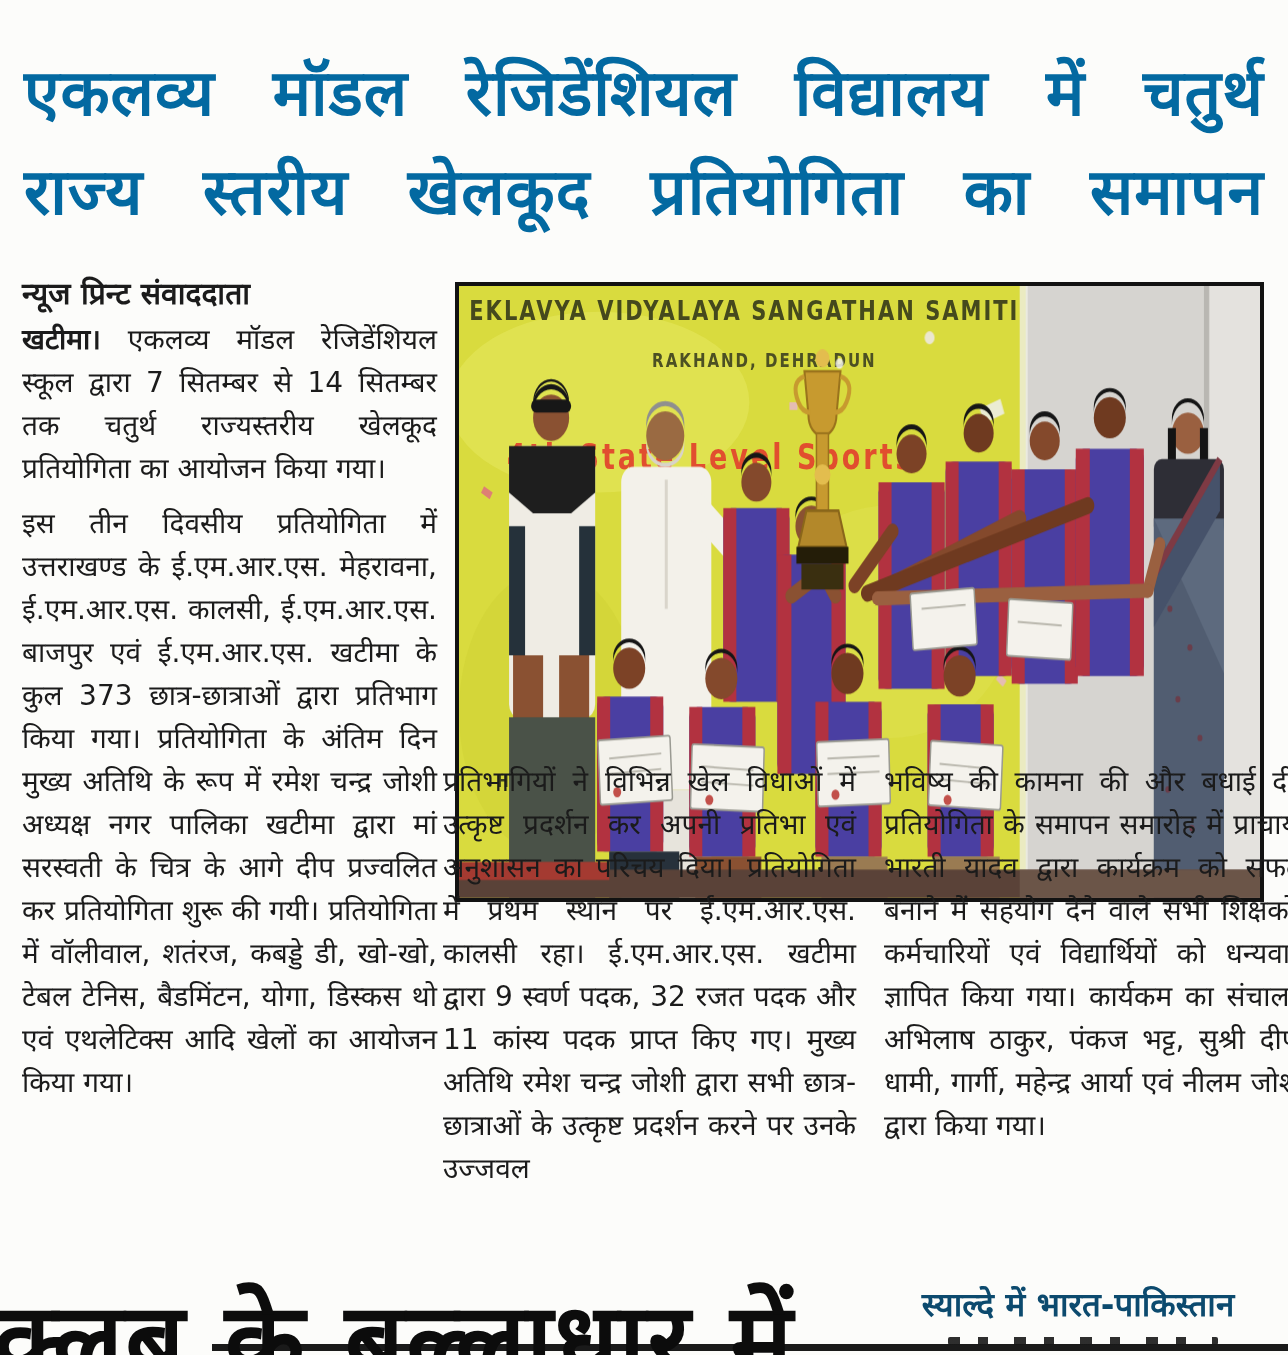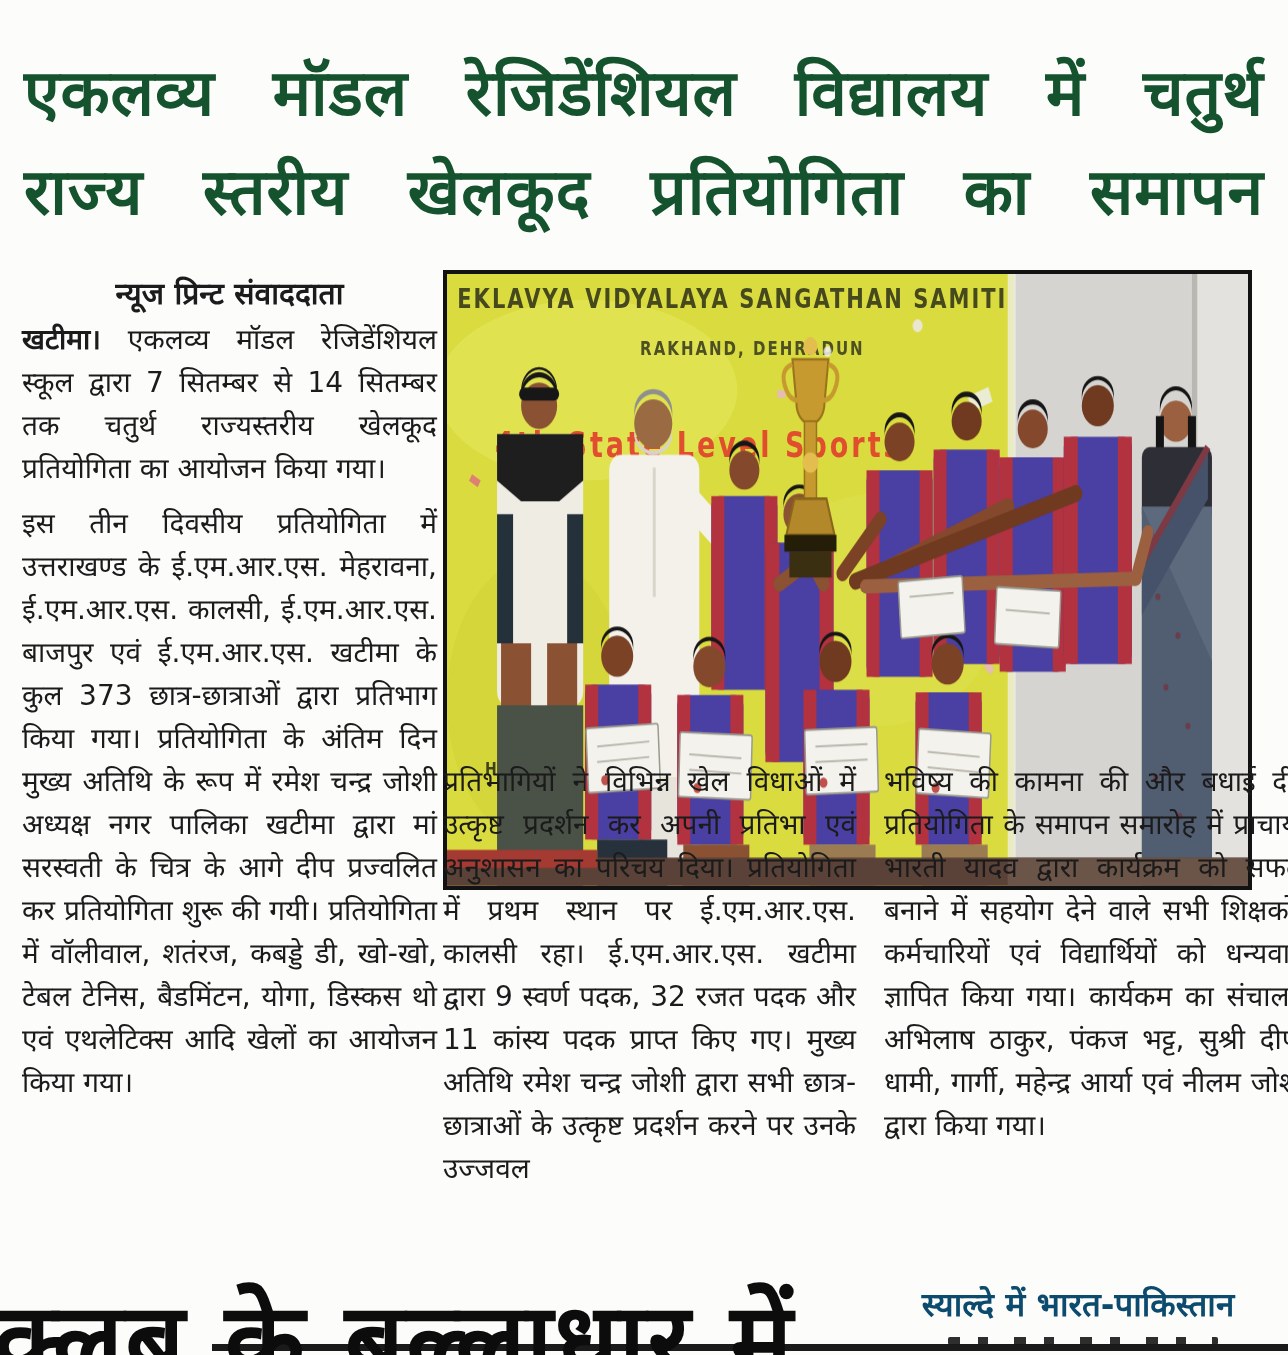--- a/index.html
+++ b/index.html
@@ -4,47 +4,47 @@
 <style>
   html,body{margin:0;padding:0;background:#ffffff;}
   .page{
     position:relative;width:1288px;height:1355px;overflow:hidden;
     background:#fcfcfa;color:#161616;
     font-family:"DejaVu Sans",sans-serif;
   }
   
   .headline{
     position:absolute;left:24px;top:44px;width:1240px;
-    font-weight:900;color:#14532d;
+    font-weight:900;color:#0369a1;
   }
   .headline .hl{
     font-size:64px;line-height:99px;white-space:nowrap;
     text-align:justify;text-align-last:justify;
     letter-spacing:1px;
     transform-origin:left center;
   }
   .headline .hl{display:block;width:100%;}
   
   .col{
     position:absolute;font-size:28px;line-height:43px;
     text-align:justify;font-weight:500;color:#1b1b1b;
   }
   .col p{margin:0 0 12px 0;}
   .col1{left:22px;top:272px;width:415px;}
   .byline{
-    text-align:center;font-weight:700;font-size:30px;
+    font-weight:700;font-size:30px;
     line-height:44px;margin-bottom:2px;
   }
   .lead{font-weight:800;margin-top:36px;}
   .col2{left:443px;top:760px;width:413px;}
   .col3{left:884px;top:760px;width:421px;}
   
   .photo{
     position:absolute;left:443px;top:270px;width:809px;height:620px;
-    margin:0;border:4px solid #121212;box-sizing:border-box;
+    margin:12px;border:4px solid #121212;box-sizing:border-box;
     background:#4d7c0f;overflow:hidden;
   }
   .photo svg{display:block;width:100%;height:100%;}
   
   .rule{
     position:absolute;left:212px;top:1344px;width:1076px;height:7px;
     background:#1a1a1a;z-index:1;
   }
   .bottom-headline{
     position:absolute;left:-6px;top:1276px;width:900px;height:79px;

